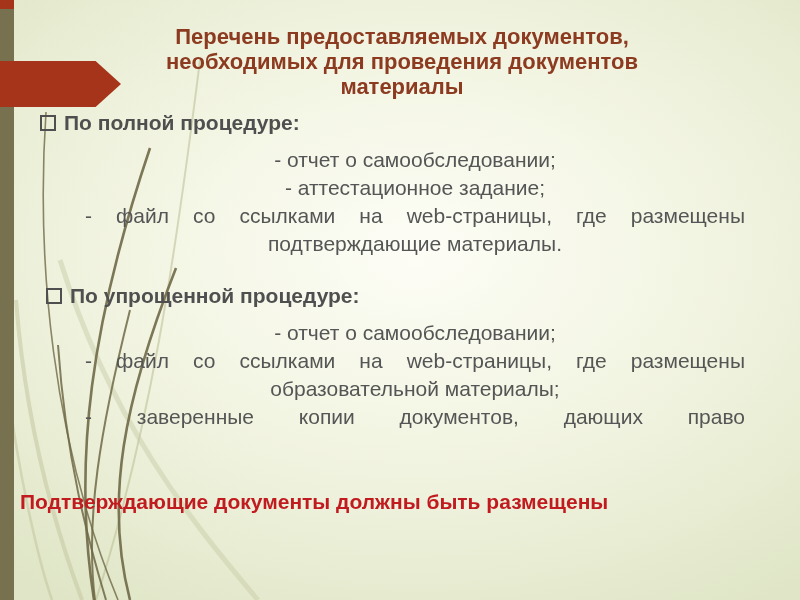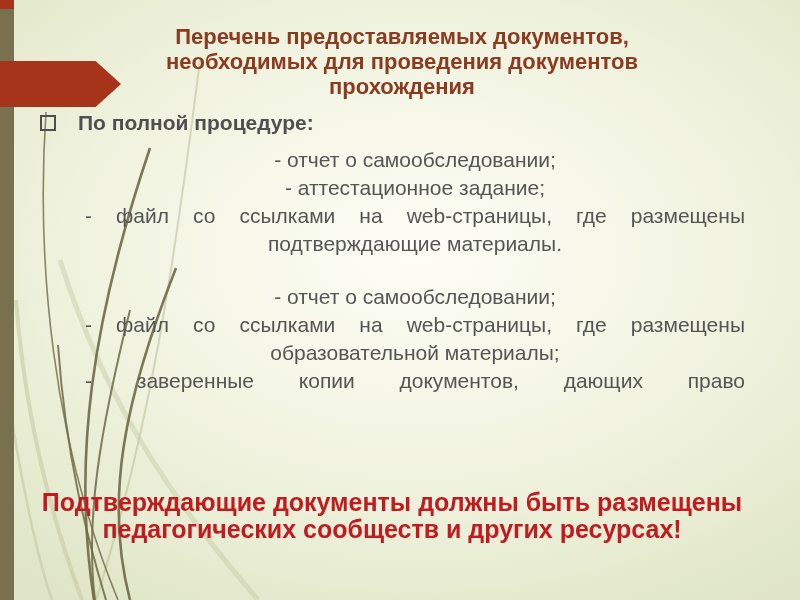--- a/index.html
+++ b/index.html
@@ -16,33 +16,33 @@
     clip-path:polygon(0 0,79% 0,100% 50%,79% 100%,0 100%);
   }
   .title{
     position:absolute;left:112px;top:24px;width:580px;
     text-align:center;color:#8C3A20;font-weight:bold;font-size:22px;line-height:25px;
   }
   .section{position:absolute;left:40px;width:712px;}
   .sec1{top:110px;}
   .sec2{top:283px;}
   .sec-head{
-    display:flex;align-items:flex-start;gap:22px;
+    display:flex;align-items:flex-start;gap:8px;
     color:#4F4F4F;font-weight:bold;font-size:21px;line-height:26px;margin-bottom:10px;
   }
   .chk{
     flex:0 0 auto;width:12px;height:12px;border:2px solid #4F4F4F;margin-top:5px;background:transparent;
   }
   .sec2 .chk{margin-left:6px;}
   .sec-lines{margin-left:45px;width:660px;color:#555555;font-size:21px;line-height:28px;}
   .bodyline{text-align:center;}
   .bodyline[data-stretch="true"]{text-align:justify;text-align-last:justify;}
   .footer{
     position:absolute;left:20px;top:489px;width:744px;
-    text-align:center;color:#C11B20;font-weight:bold;font-size:25px;line-height:26.5px;
+    color:#C11B20;font-weight:bold;font-size:21px;line-height:26.5px;
   }
 </style>
 </head>
 <body>
 
 <div class="slide">
 
   <svg class="curves" width="460" height="600" viewBox="0 0 460 600">
     <path d="M96,600 C150,430 175,260 200,60" fill="none" stroke="#b9bd92" stroke-width="2" opacity="0.55"></path>
     <path d="M60,260 C110,420 190,520 258,600" fill="none" stroke="#c6c9a3" stroke-width="5" opacity="0.45"></path>
@@ -55,43 +55,46 @@
     <path d="M58,345 C66,460 88,540 106,600" fill="none" stroke="#6f6947" stroke-width="2" opacity="0.85"></path>
   </svg>
 
   <div class="left-bar"></div>
   <div class="corner-red"></div>
   <div class="arrow"></div>
 
   <div class="title">
     <div>Перечень предоставляемых документов,</div>
     <div>необходимых для проведения документов</div>
-    <div>прохождения</div>
+    <div>материалы</div>
   </div>
 
   <div class="section sec1">
     <div class="sec-head">
       <span class="chk"></span>
       <span>По полной процедуре:</span>
     </div>
     <div class="sec-lines">
       <div class="bodyline" data-stretch="false">- отчет о самообследовании;</div>
       <div class="bodyline" data-stretch="false">- аттестационное задание;</div>
       <div class="bodyline" data-stretch="true">- файл со ссылками на web-страницы, где размещены</div>
       <div class="bodyline" data-stretch="false">подтверждающие материалы.</div>
     </div>
   </div>
 
   <div class="section sec2">
+    <div class="sec-head">
+      <span class="chk"></span>
+      <span>По упрощенной процедуре:</span>
+    </div>
     <div class="sec-lines">
       <div class="bodyline" data-stretch="false">- отчет о самообследовании;</div>
       <div class="bodyline" data-stretch="true">- файл со ссылками на web-страницы, где размещены</div>
       <div class="bodyline" data-stretch="false">образовательной материалы;</div>
       <div class="bodyline" data-stretch="true">- заверенные копии документов, дающих право</div>
     </div>
   </div>
 
   <div class="footer">
     <div>Подтверждающие документы должны быть размещены</div>
-    <div>педагогических сообществ и других ресурсах!</div>
   </div>
 
 </div>
 
 </body></html>

